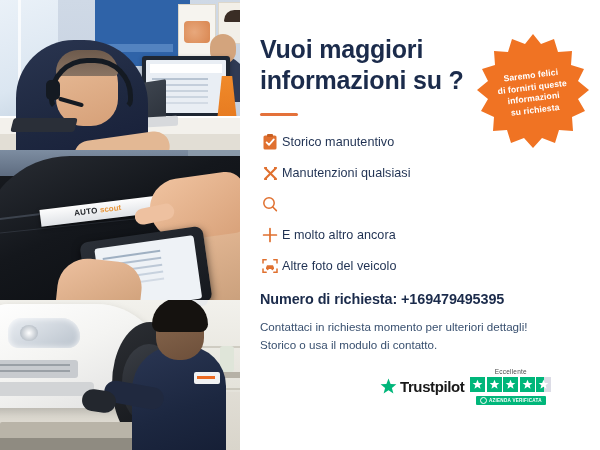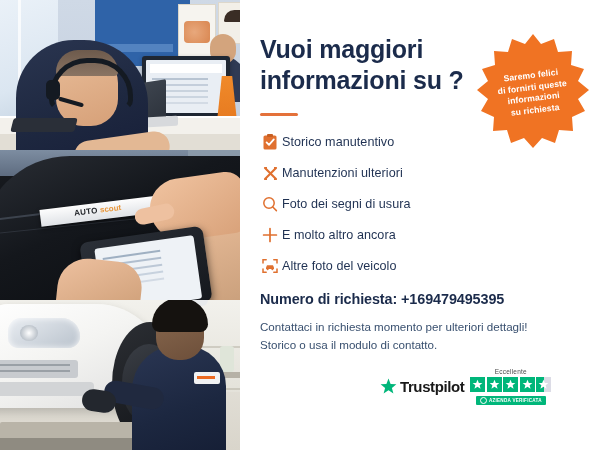--- a/index.html
+++ b/index.html
@@ -305,31 +305,30 @@
             <g stroke="#e0702f" stroke-width="2.1" stroke-linecap="round">
               <path d="M3 3 L14 14"></path>
                 <path d="M14 3 L3 14"></path>
             </g>
             <path d="M2 2 l3 0 l0 3 z" fill="#e0702f"></path>
             <path d="M15 2 l-3 0 l0 3 z" fill="#e0702f"></path>
             <path d="M2 15 l3 0 l0 -3 z" fill="#e0702f"></path>
             <path d="M15 15 l-3 0 l0 -3 z" fill="#e0702f"></path>
           </svg>
         </span>
-        <span class="lbl">Manutenzioni ulteriori</span>
+        <span class="lbl">Manutenzioni qualsiasi</span>
       </div>
 
       <div class="item">
         <span class="ic">
           <svg width="16" height="16" viewBox="0 0 16 16">
             <circle cx="7" cy="7" r="5.2" fill="none" stroke="#e0702f" stroke-width="1.5"></circle>
             <path d="M10.8 11 L14.4 14.6" stroke="#e0702f" stroke-width="1.5" stroke-linecap="round"></path>
           </svg>
         </span>
-        <span class="lbl">Foto dei segni di usura</span>
       </div>
 
       <div class="item">
         <span class="ic">
           <svg width="16" height="16" viewBox="0 0 16 16">
             <path d="M8 1.6 V14.4 M1.6 8 H14.4" stroke="#e0702f" stroke-width="1.7" stroke-linecap="round"></path>
           </svg>
         </span>
         <span class="lbl">E molto altro ancora</span>
       </div>

